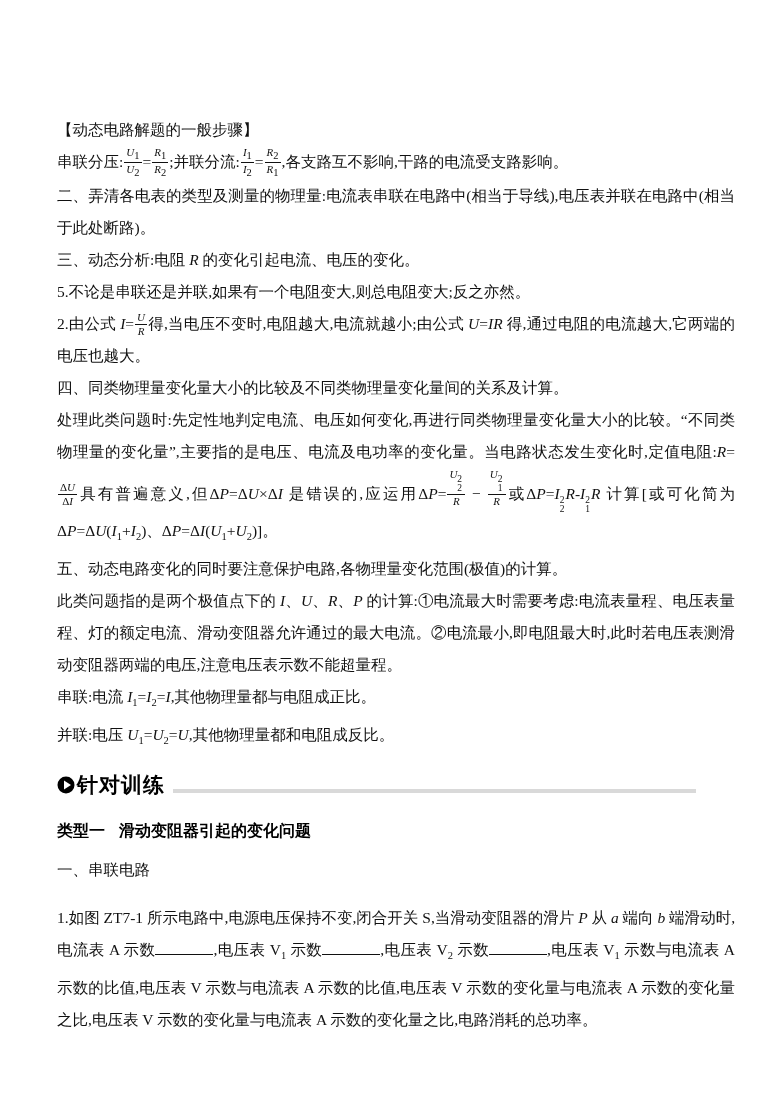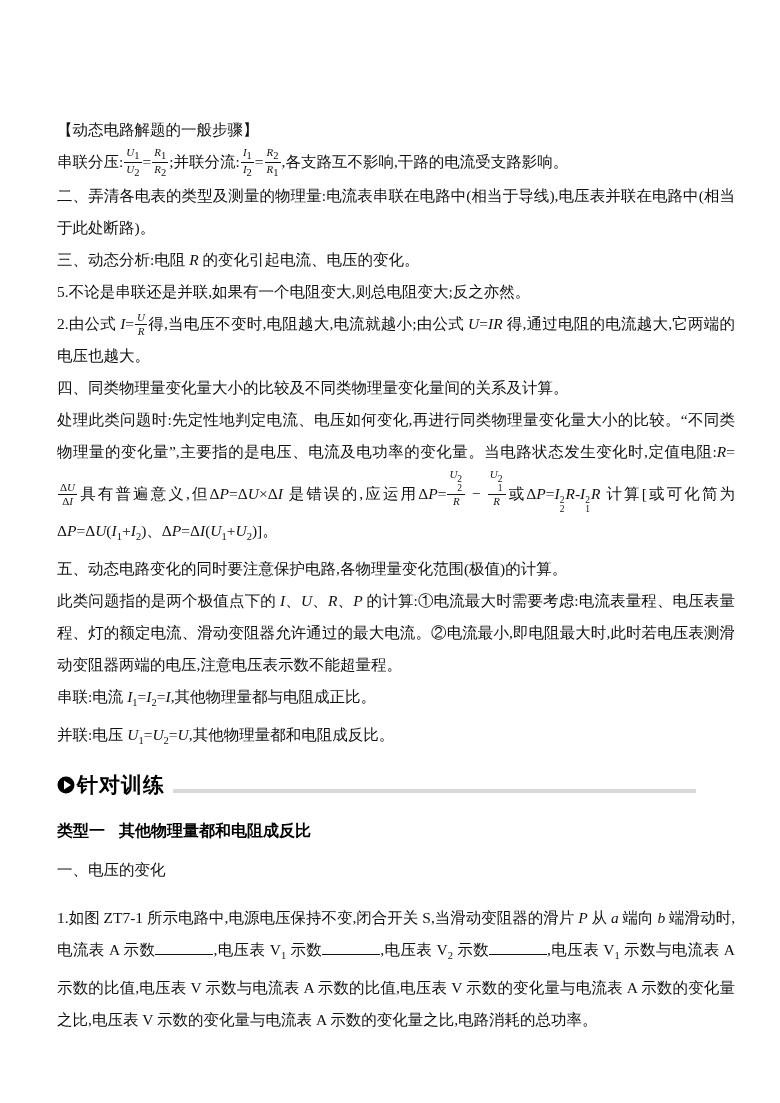--- a/index.html
+++ b/index.html
@@ -67,20 +67,20 @@
       <svg width="18" height="18" viewBox="0 0 18 18">
         <circle cx="9" cy="9" r="8.5" fill="#000"></circle>
         <polygon points="7,4.6 14,9 7,13.4" fill="#fff"></polygon>
       </svg>
     </span>
     <span class="label">针对训练</span>
     <span class="rule"></span>
   </div>
 
   <div class="type-heading">
-    <span>类型一</span><span class="type-title">其他物理量都和电阻成反比</span>
+    <span>类型一</span><span class="type-title">滑动变阻器引起的变化问题</span>
   </div>
 
-  <p class="circuit-label">一、电压的变化</p>
+  <p class="circuit-label">一、串联电路</p>
 
   <p class="para question">1.如图 ZT7-1 所示电路中,电源电压保持不变,闭合开关 S,当滑动变阻器的滑片 <i>P</i> 从 <i>a</i> 端向 <i>b</i> 端滑动时,电流表 A 示数<span class="blank"></span>,电压表 V<sub>1</sub> 示数<span class="blank"></span>,电压表 V<sub>2</sub> 示数<span class="blank"></span>,电压表 V<sub>1</sub> 示数与电流表 A 示数的比值,电压表 V 示数与电流表 A 示数的比值,电压表 V 示数的变化量与电流表 A 示数的变化量之比,电压表 V 示数的变化量与电流表 A 示数的变化量之比,电路消耗的总功率。</p>
 
 </div>
 
 </body></html>

